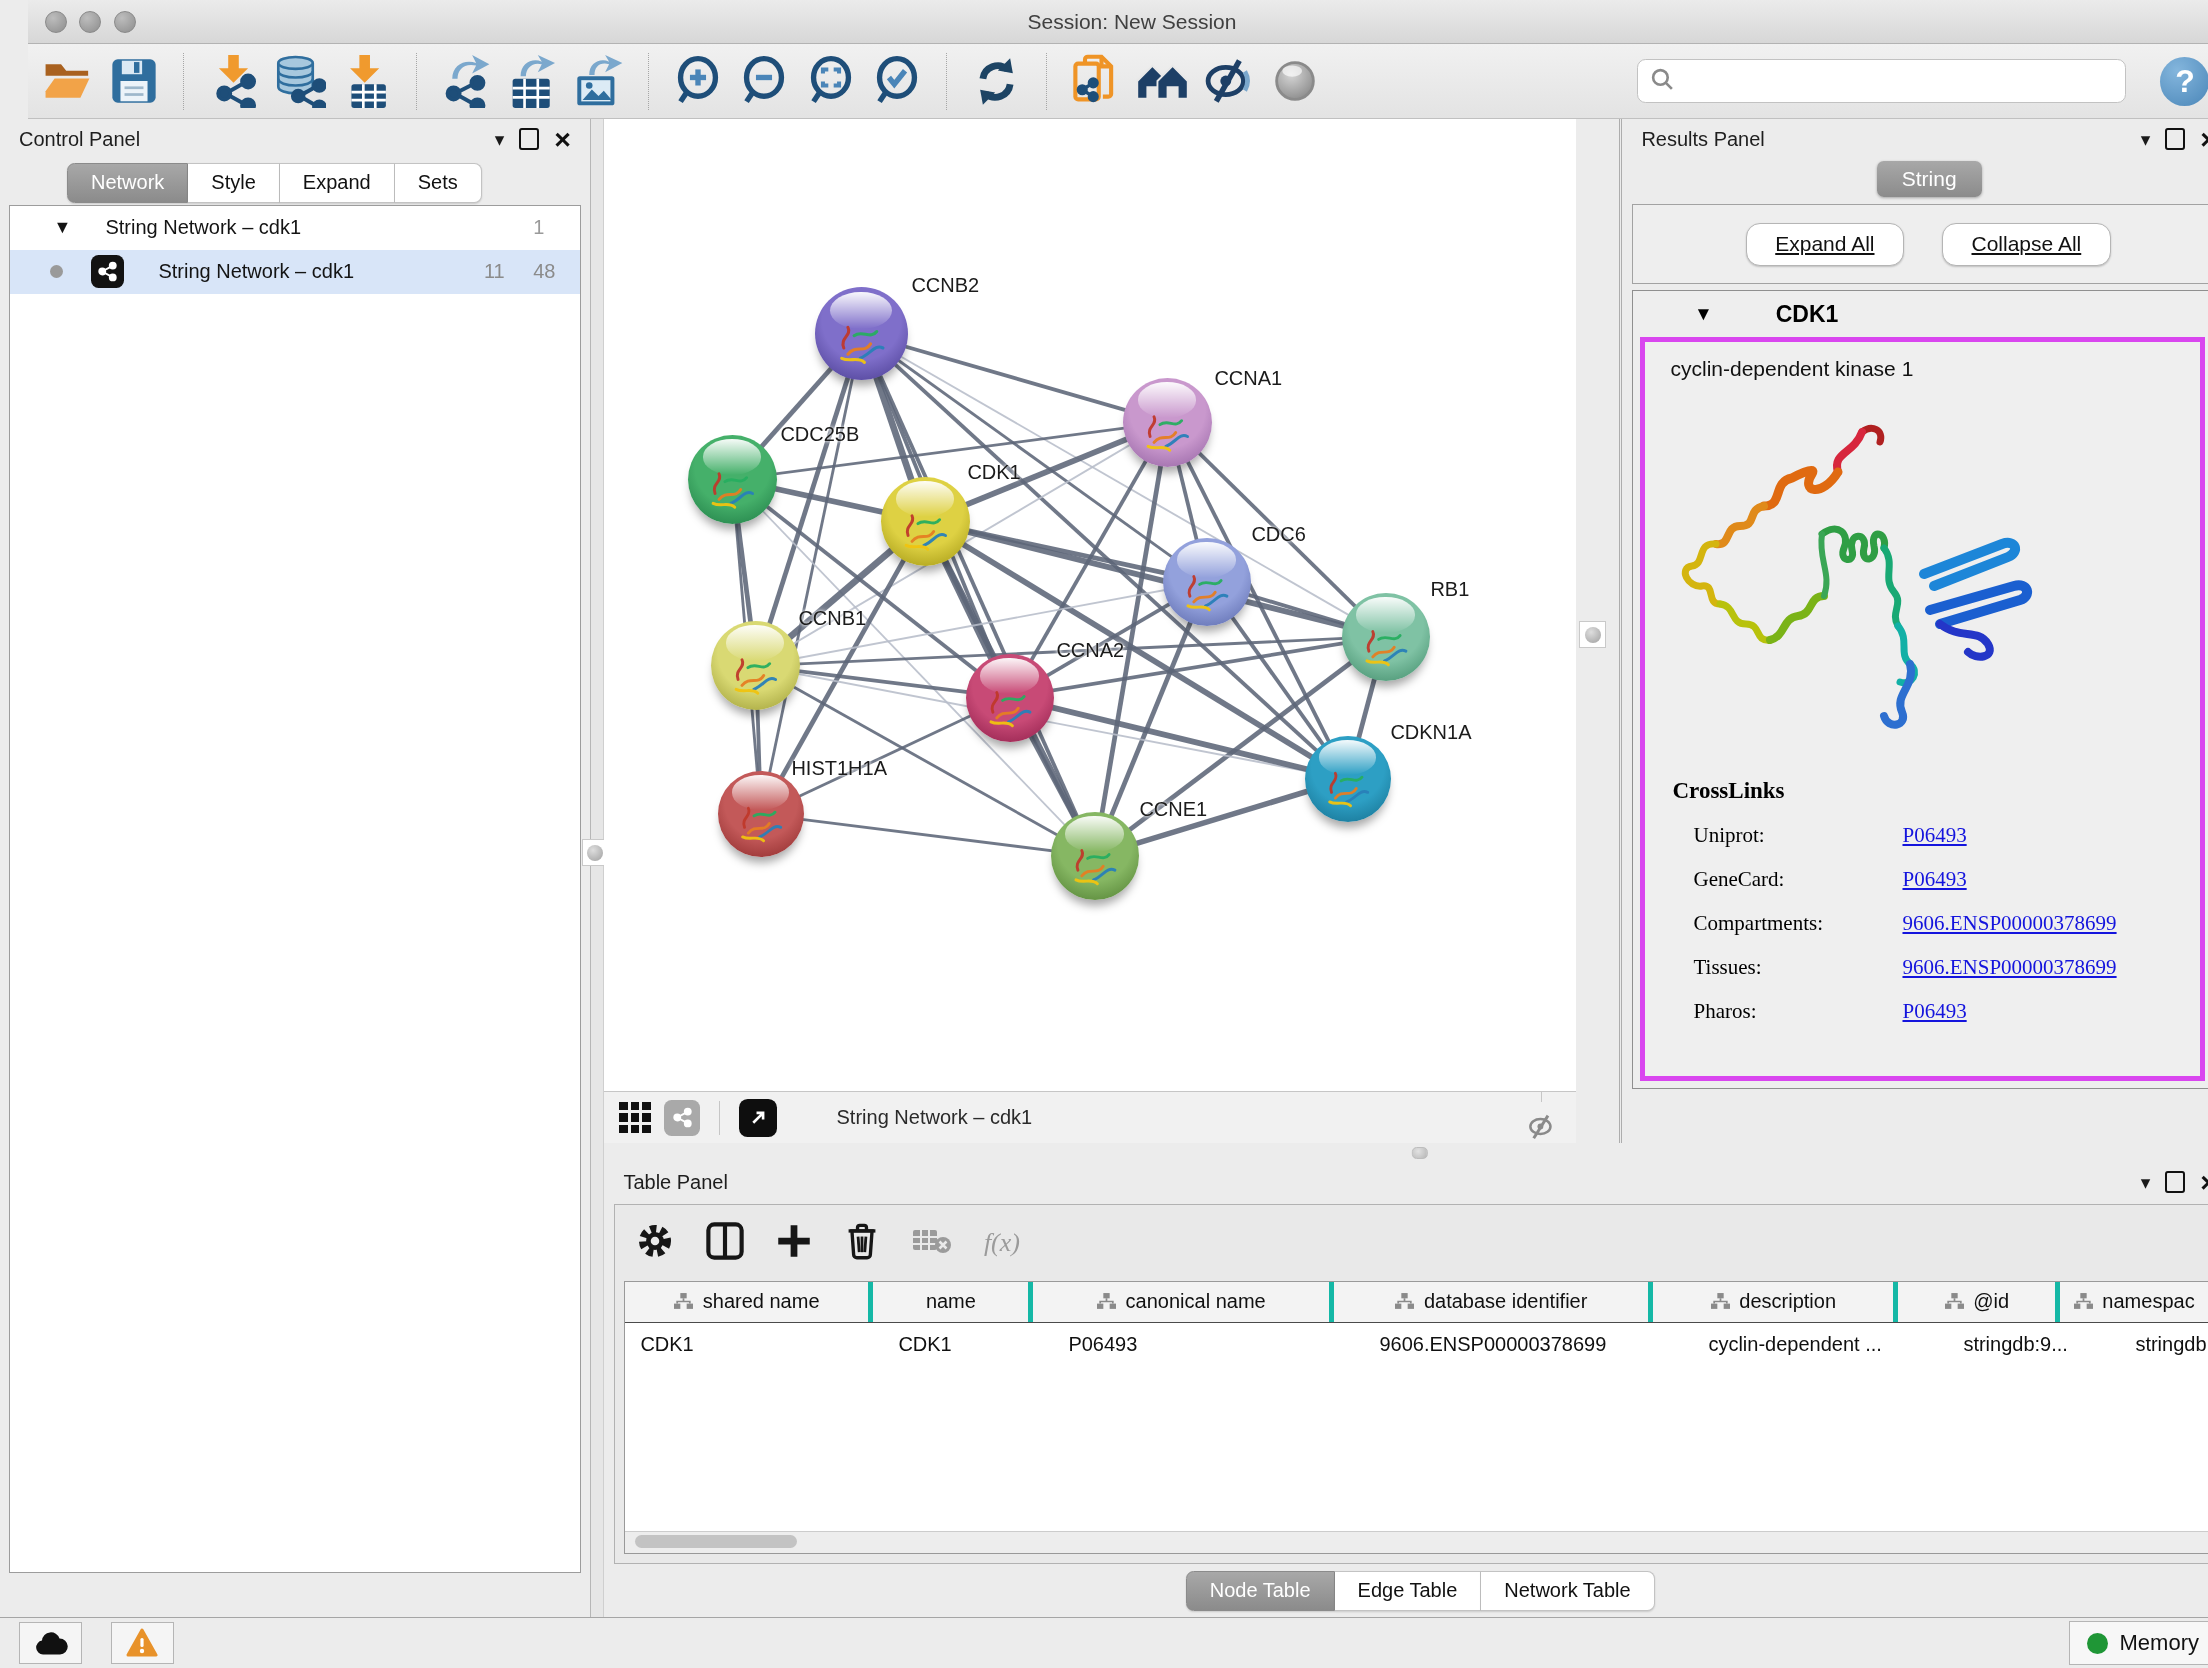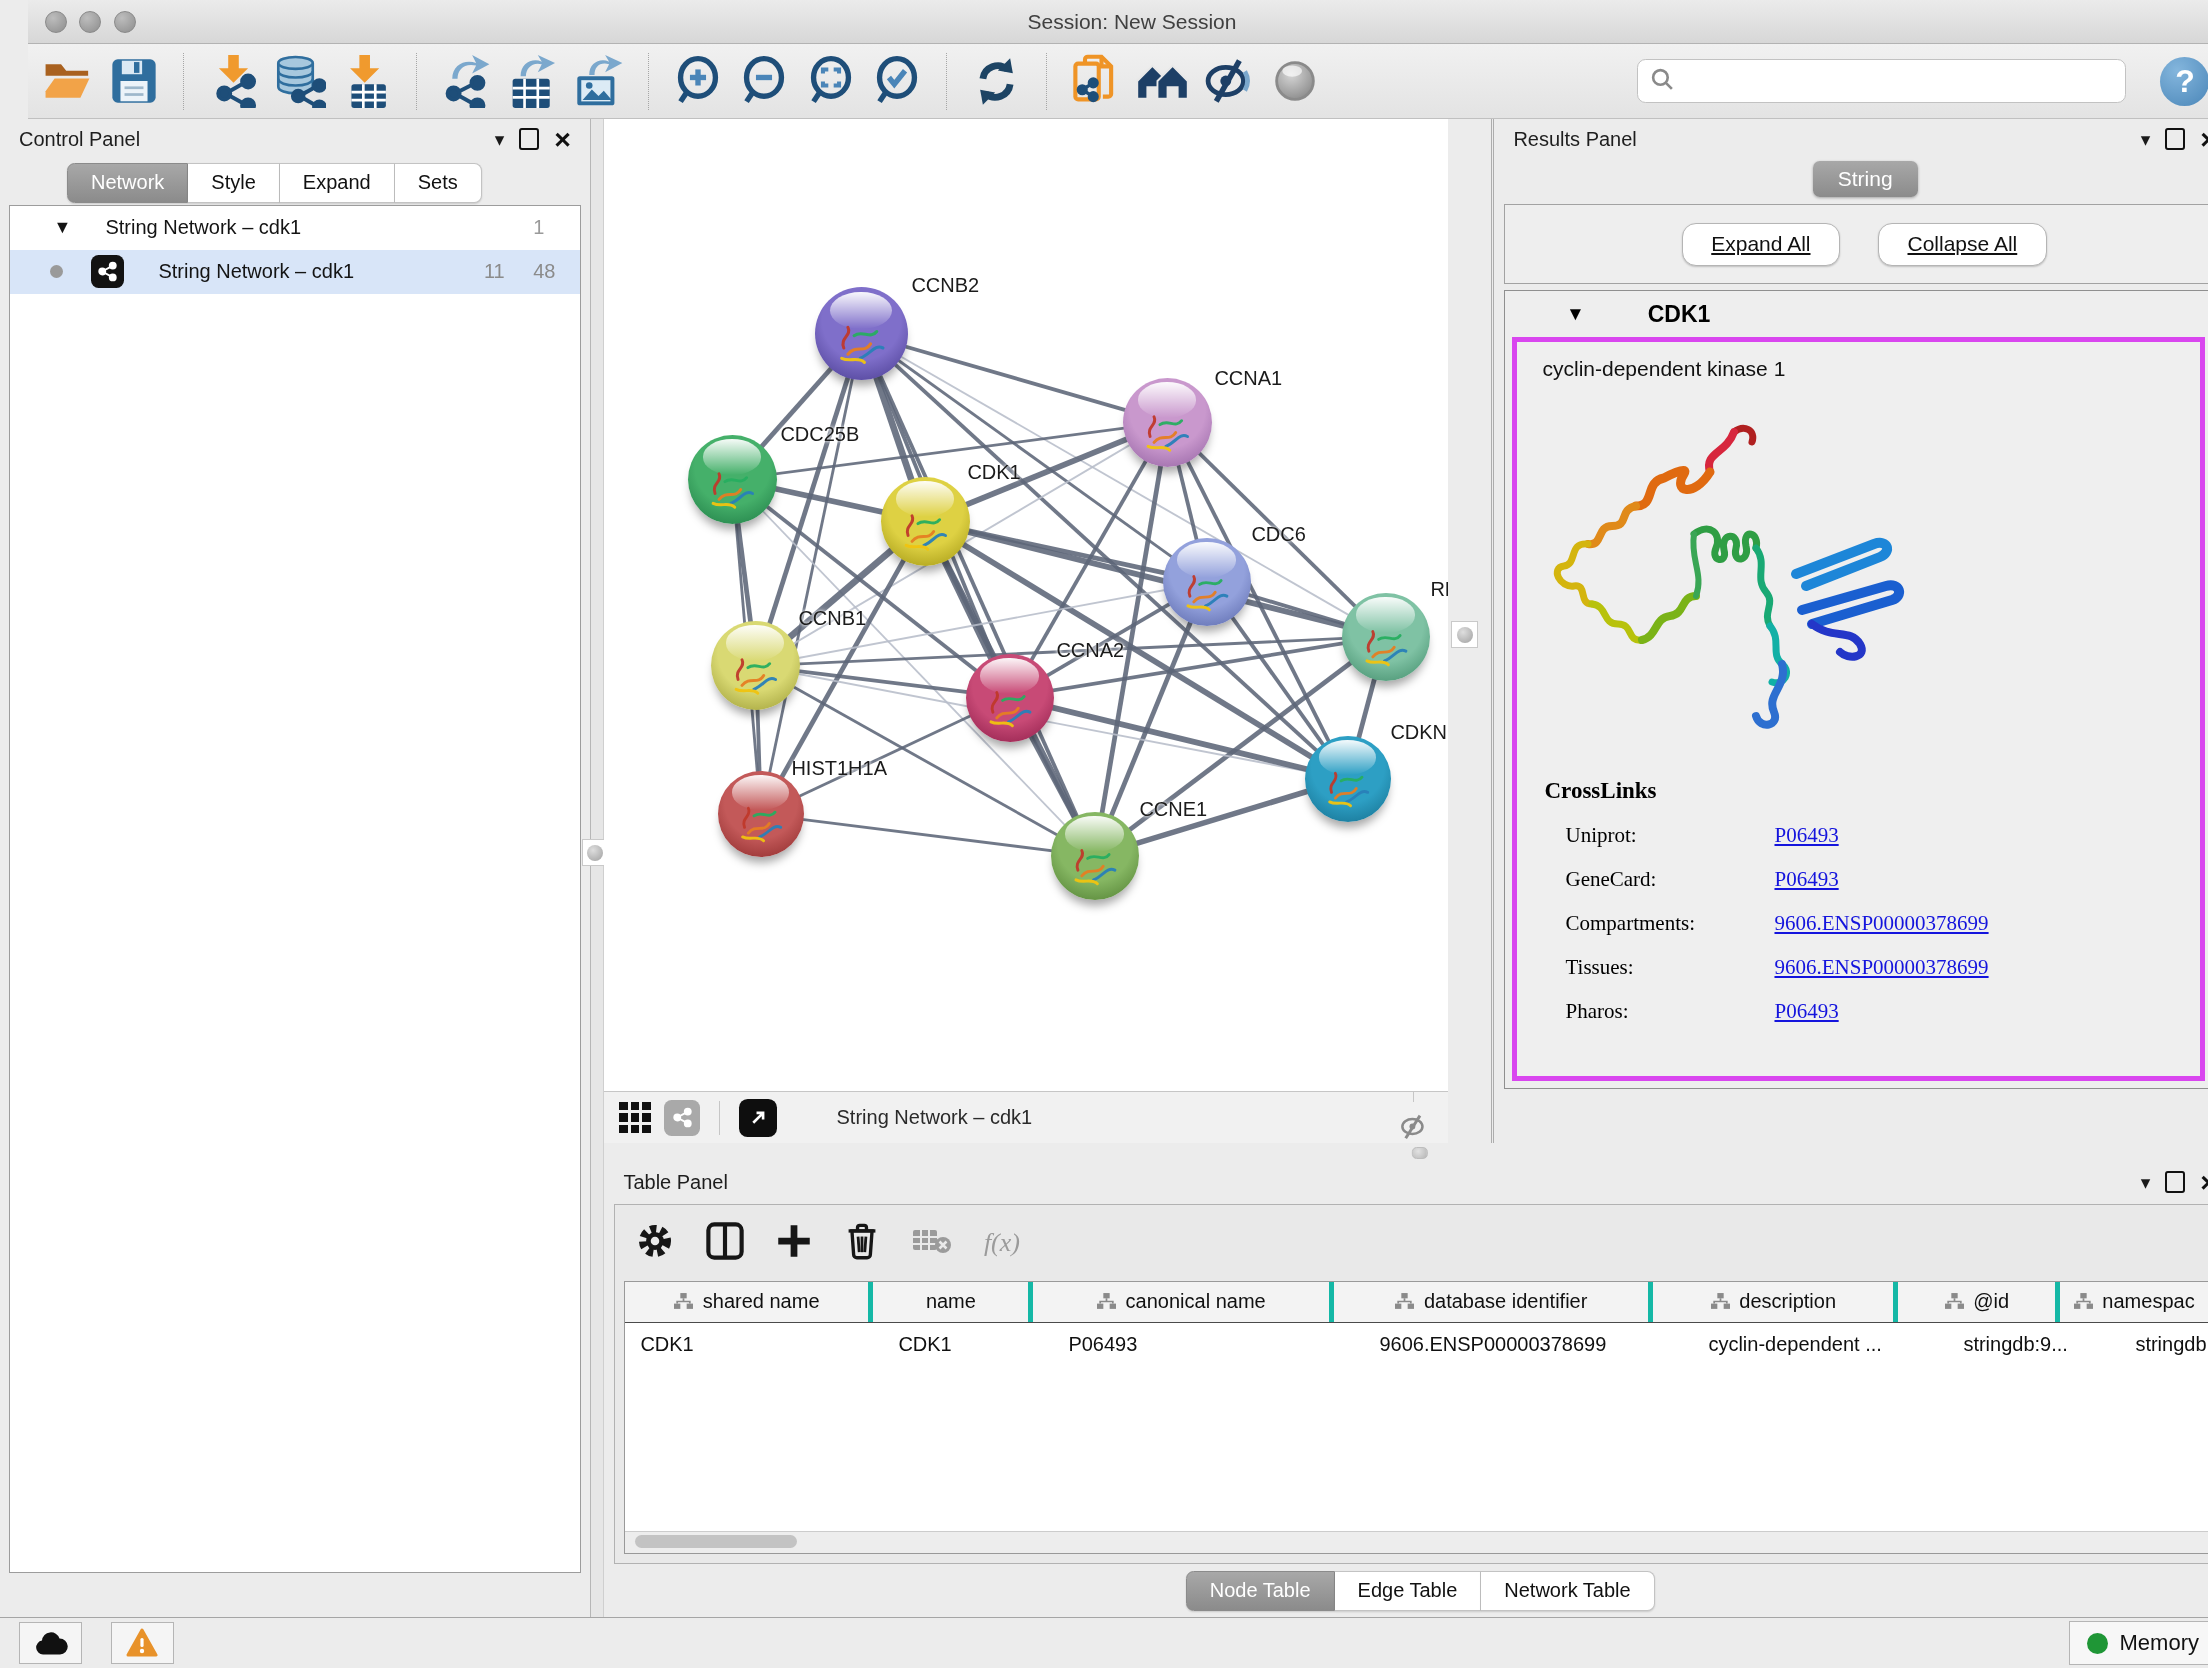--- a/index.html
+++ b/index.html
@@ -57,21 +57,21 @@
   .splitter-right{width:43px;flex:none;background:#ececec;border-right:3.8px double #adadad;position:relative;}
   .knob{position:absolute;width:25px;height:25px;background:#fff;border:1px solid #c9c9c9;display:flex;align-items:center;justify-content:center;}
   .knob i{width:16px;height:16px;border-radius:50%;background:radial-gradient(circle at 38% 32%,#dedede,#9f9f9f);}
   .h-splitter{height:19px;background:#ececec;position:relative;}
   .h-dot{position:absolute;left:50%;top:3.8px;transform:translateX(-50%);width:14.3px;height:10.5px;border-radius:4.8px;background:radial-gradient(circle at 38% 32%,#e2e2e2,#b5b5b5);border:1px solid #bdbdbd;}
 
   .right-stack{flex:1;display:flex;flex-direction:column;min-width:0;}
   .top-row{height:1024px;flex:none;display:flex;}
 
   
-  .center-col{width:844px;flex:none;display:flex;flex-direction:column;}
+  .center-col{width:972px;flex:none;display:flex;flex-direction:column;}
   .net-canvas{flex:1;position:relative;background:#fff;overflow:hidden;}
   .net-canvas svg.edges{position:absolute;left:0;top:0;}
   .node{position:absolute;border-radius:50%;box-shadow:0 8.6px 9.5px -2.9px rgba(0,0,0,.35);}
   .node .hl{position:absolute;left:16%;top:5%;width:66%;height:40%;border-radius:50%;background:linear-gradient(rgba(255,255,255,.95),rgba(255,255,255,0));}
   .node svg{position:absolute;left:12%;top:28%;width:76%;height:62%;opacity:.95;}
   .nlabel{position:absolute;font-size:20px;color:#1b1b1b;text-shadow:0 0 4.8px #fff,0 0 2.9px #fff;white-space:nowrap;}
   .net-toolbar{height:51px;flex:none;background:#f1f1f1;border-top:1px solid #c6c6c6;display:flex;align-items:center;padding:0 15px;gap:13.3px;font-size:20px;color:#2a2a2a;}
   .nt-sep{width:0;height:34px;border-left:1px solid #c6c6c6;margin:0 5.7px;}
   .grid-ic{display:grid;grid-template-columns:repeat(3,8.6px);grid-template-rows:repeat(3,8.6px);gap:2.9px;}
   .grid-ic b{background:#111;}

